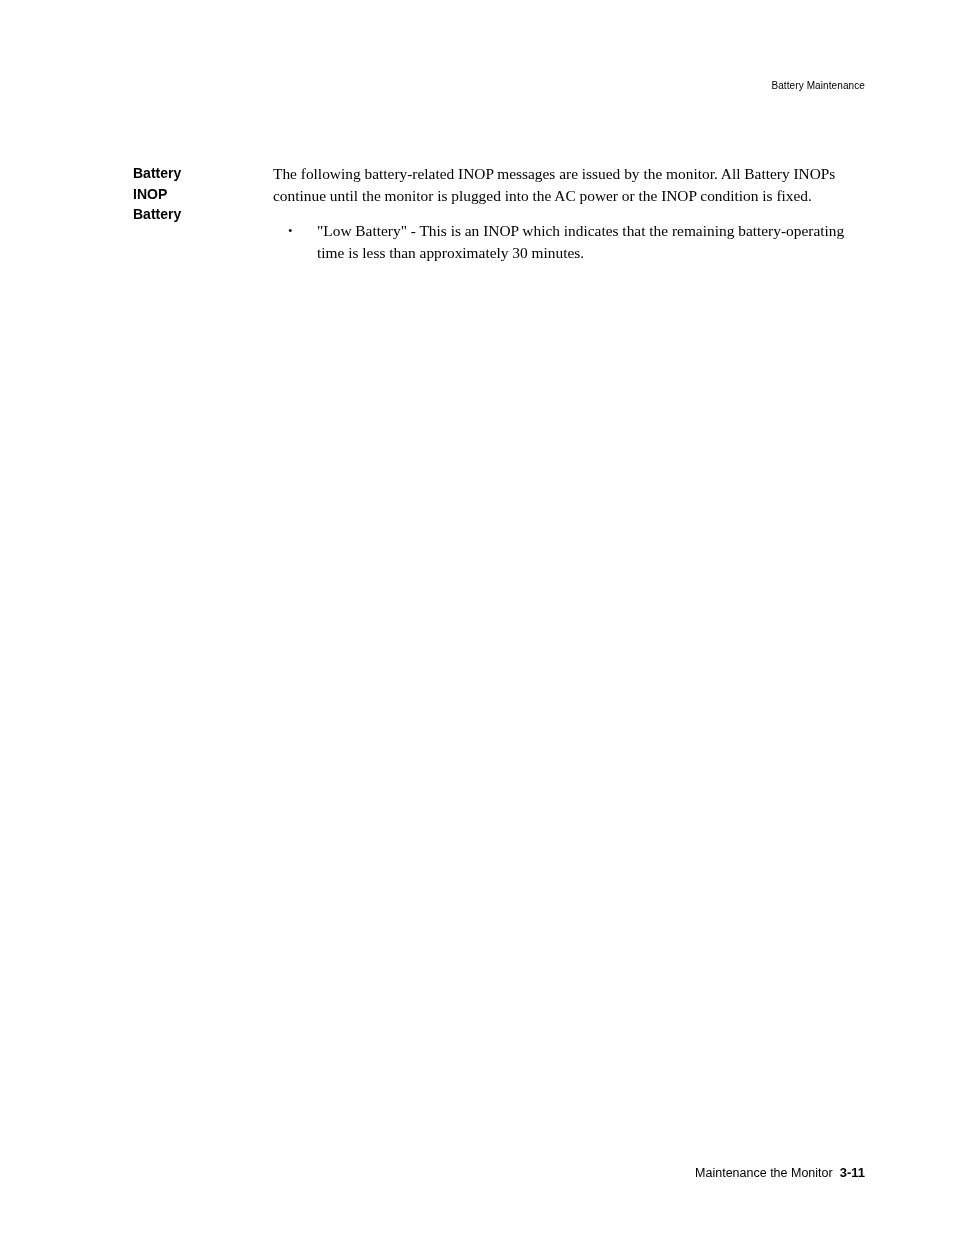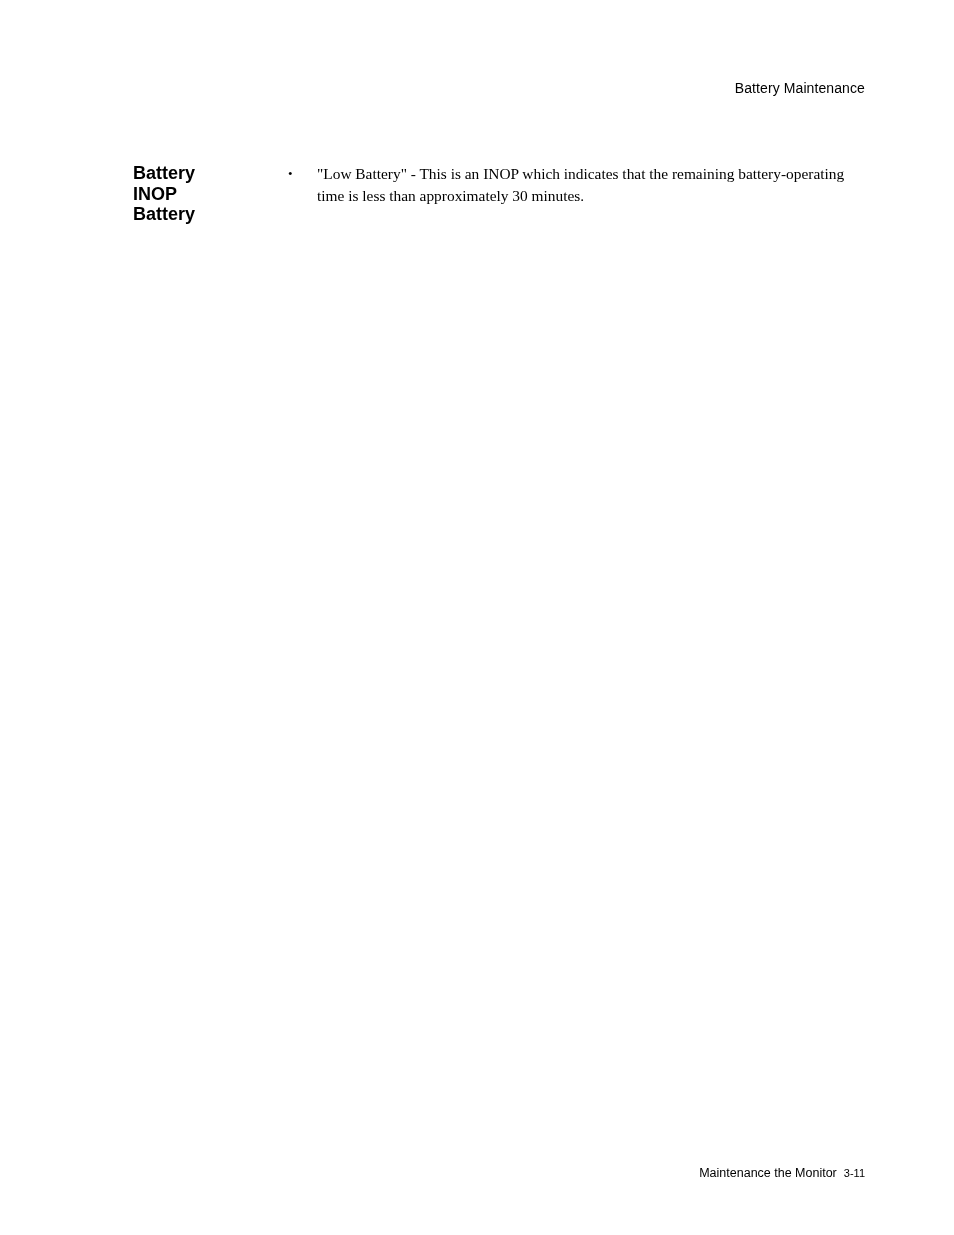--- a/index.html
+++ b/index.html
@@ -14,38 +14,38 @@
     background: #ffffff;
     overflow: hidden;
     font-family: "Liberation Serif", serif;
     color: #000000;
   }
   .header-right {
     position: absolute;
     top: 80px;
     right: 89px;
     font-family: "Liberation Sans", sans-serif;
-    font-size: 14px;
+    font-size: 10px;
     font-weight: 400;
     color: #000000;
     letter-spacing: 0.1px;
   }
   .section {
     position: absolute;
     top: 163px;
     left: 133px;
     width: 735px;
   }
   .section-title {
     position: absolute;
     top: 0;
     left: 0;
     width: 130px;
     font-family: "Liberation Sans", sans-serif;
-    font-size: 18px;
+    font-size: 14px;
     font-weight: bold;
     line-height: 20.5px;
     color: #000000;
   }
   .section-body {
     position: absolute;
     top: 0;
     left: 140px;
     width: 595px;
   }
@@ -84,41 +84,42 @@
     right: 89px;
     font-family: "Liberation Sans", sans-serif;
     font-size: 12.5px;
     color: #000000;
     white-space: nowrap;
   }
   .footer .footer-label {
     font-weight: 400;
   }
   .footer .footer-page {
-    font-weight: normal;
-    font-size: 11px;
+    font-weight: bold;
+    font-size: 13px;
     margin-left: 7px;
   }
 </style>
 </head>
 <body>
 
 <div class="page">
 
   <div class="header-right">Battery Maintenance</div>
 
   <div class="section">
 
     <div class="section-title">
       <div>Battery</div>
       <div>INOP</div>
       <div>Battery</div>
     </div>
 
     <div class="section-body">
+      <p class="body-para">The following battery-related INOP messages are issued by the monitor. All Battery INOPs continue until the monitor is plugged into the AC power or the INOP condition is fixed.</p>
 
       <ul class="bullet-list">
         <li class="bullet-item">
           <span class="bullet-mark">•</span>
           <span>"Low Battery" - This is an INOP which indicates that the remaining battery-operating time is less than approximately 30 minutes.</span>
         </li>
       </ul>
     </div>
 
   </div>

